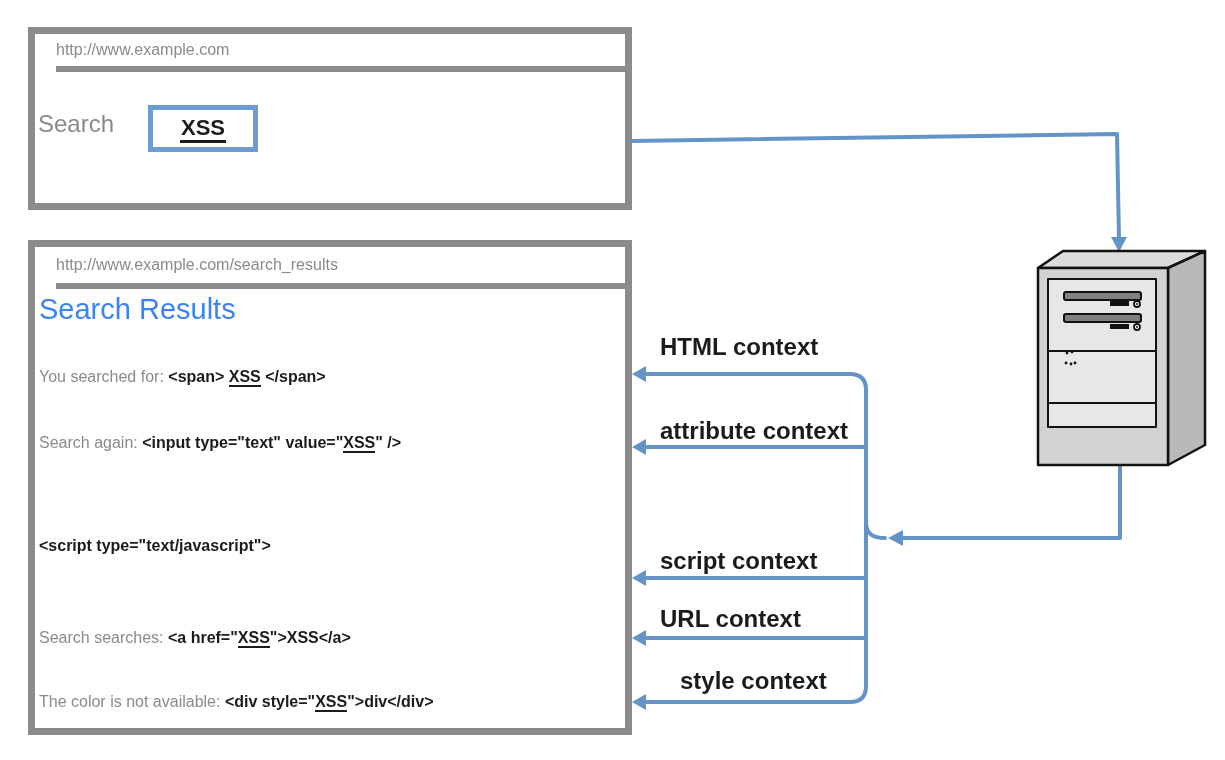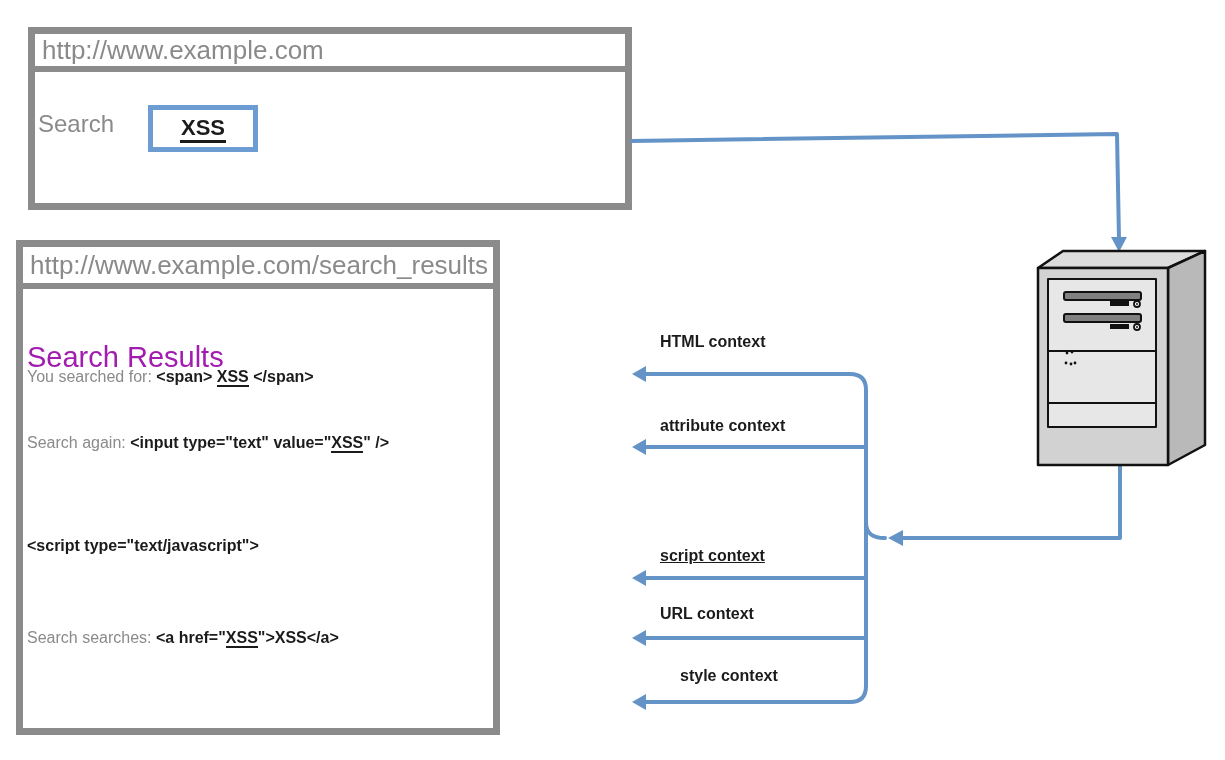--- a/index.html
+++ b/index.html
@@ -3,45 +3,45 @@
 <meta charset="utf-8">
 <style>
   * { box-sizing: border-box; margin: 0; padding: 0; }
   html,body { background:#ffffff; }
   body { font-family: "Liberation Sans", sans-serif; }
   .stage { position:relative; width:1225px; height:760px; background:#ffffff; overflow:hidden; }
 
   
   .browser { position:absolute; border:7px solid #8B8B8B; background:#ffffff; }
   .b1 { left:28px; top:27px; width:604px; height:183px; }
-  .b2 { left:16px; top:240px; width:484px; height:495px; }
+  .b2 { left:28px; top:240px; width:604px; height:495px; }
   .urlbar { border-bottom:6px solid #8B8B8B; height:38px; line-height:32px;
-            padding-left:7px; font-size:26px; color:#8A8A8A; white-space:nowrap; }
+            padding-left:0; font-size:16px; color:#8A8A8A; white-space:nowrap;margin-left:21px; }
   .b2 .urlbar { height:42px; line-height:36px; }
 
   .search-label { position:absolute; left:3px; top:76px; font-size:24px; color:#8A8A8A; }
   .search-input { position:absolute; left:113px; top:71px; width:110px; height:47px;
                   border:5px solid #6C9CD2; background:#ffffff; text-align:center;
                   line-height:36px; font-size:22px; font-weight:600; color:#1B1B1B; }
   .search-input .xss { border-bottom:3px solid #1B1B1B; padding:0 1px; }
 
-  .page-title { position:absolute; left:4px; top:46px; font-size:29px; color:#a21caf; white-space:nowrap;margin-top:48px; }
+  .page-title { position:absolute; left:4px; top:46px; font-size:29px; color:#3b82f6; white-space:nowrap; }
 
   .rline { position:absolute; left:4px; font-size:16px; white-space:nowrap; line-height:24px; }
   .g { color:#8A8A8A; }
   .b { color:#1B1B1B; font-weight:600; }
   .xss { border-bottom:2.5px solid #1B1B1B; }
   .xss:empty { border-bottom:none; }
   .l1{top:118px;} .l2{top:184px;} .l3{top:253px;} .l4{top:287px;}
   .l5{top:319px;} .l6{top:379px;} .l7{top:443px;}
 
   
-  .ctx { position:absolute; left:660px; font-size:16px; font-weight:600;
+  .ctx { position:absolute; left:660px; font-size:24px; font-weight:600;
          color:#1B1B1B; white-space:nowrap; }
-  .c1{top:333px;} .c2{top:417px;} .c3{top:547px;text-decoration:underline;} .c4{top:605px;} .c5{top:667px;margin-left:20px;}
+  .c1{top:333px;} .c2{top:417px;} .c3{top:547px;} .c4{top:605px;} .c5{top:667px;margin-left:20px;}
 
   .overlay { position:absolute; left:0; top:0; width:1225px; height:760px; pointer-events:none; }
 </style>
 </head>
 <body>
 
 <div class="stage">
 
   <div class="browser b1">
     <div class="urlbar">
@@ -62,20 +62,21 @@
     <div class="rline l1"><span class="g">You searched for: </span><span class="b">&lt;span&gt; </span><span class="b xss">XSS</span><span class="b"> &lt;/span&gt;</span></div>
 
     <div class="rline l2"><span class="g">Search again: </span><span class="b">&lt;input type="text" value="</span><span class="b xss">XSS</span><span class="b">" /&gt;</span></div>
 
 
     <div class="rline l4"><span class="b">&lt;script type="text/javascript"&gt;</span></div>
 
 
     <div class="rline l6"><span class="g">Search searches: </span><span class="b">&lt;a href="</span><span class="b xss">XSS</span><span class="b">"&gt;XSS&lt;/a&gt;</span></div>
 
+    <div class="rline l7"><span class="g">The color is not available: </span><span class="b">&lt;div style="</span><span class="b xss">XSS</span><span class="b">"&gt;div&lt;/div&gt;</span></div>
   </div>
 
   <div class="ctx c1">HTML context</div>
   <div class="ctx c2">attribute context</div>
   <div class="ctx c3">script context</div>
   <div class="ctx c4">URL context</div>
   <div class="ctx c5">style context</div>
 
   <svg class="overlay" viewBox="0 0 1225 760" xmlns="http://www.w3.org/2000/svg">
     <g stroke="#6493C7" stroke-width="4" fill="none" stroke-linecap="round" stroke-linejoin="round">

